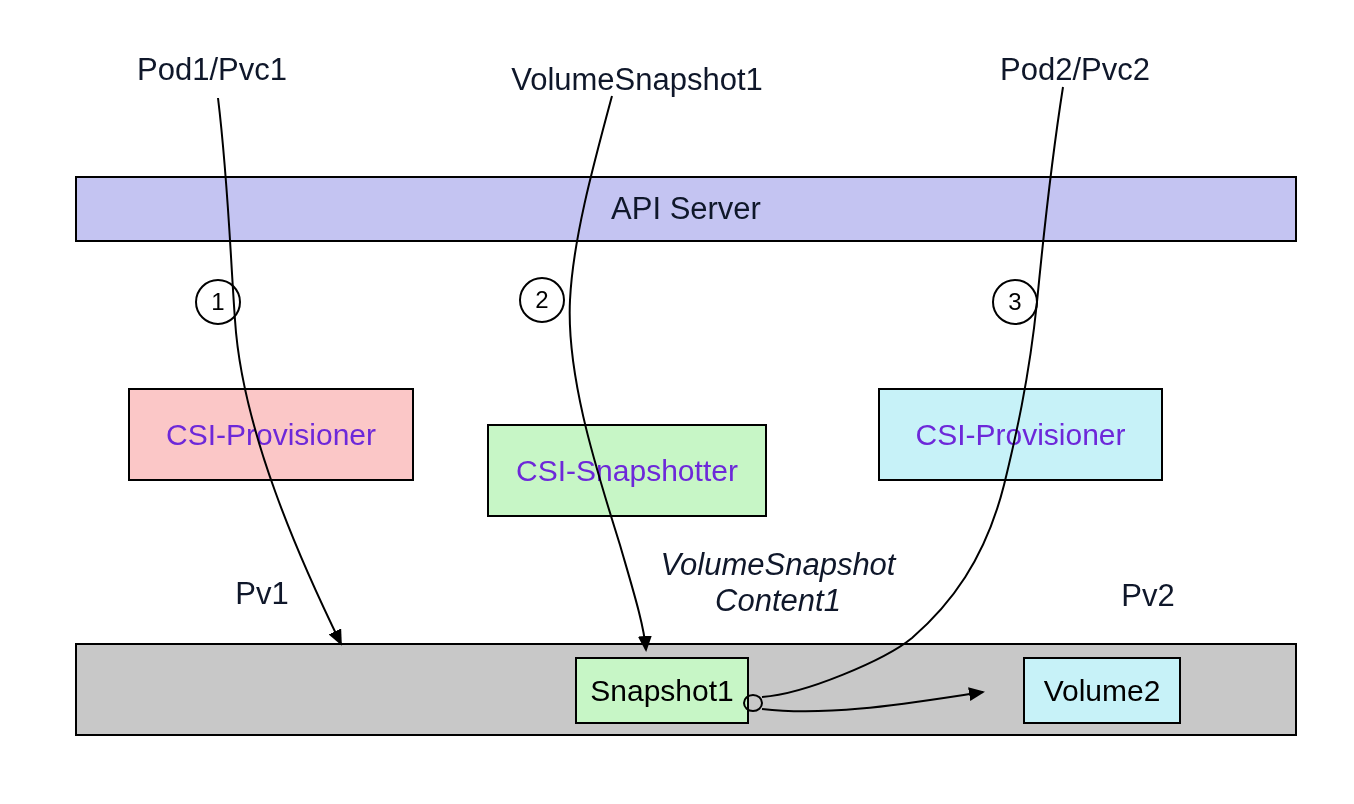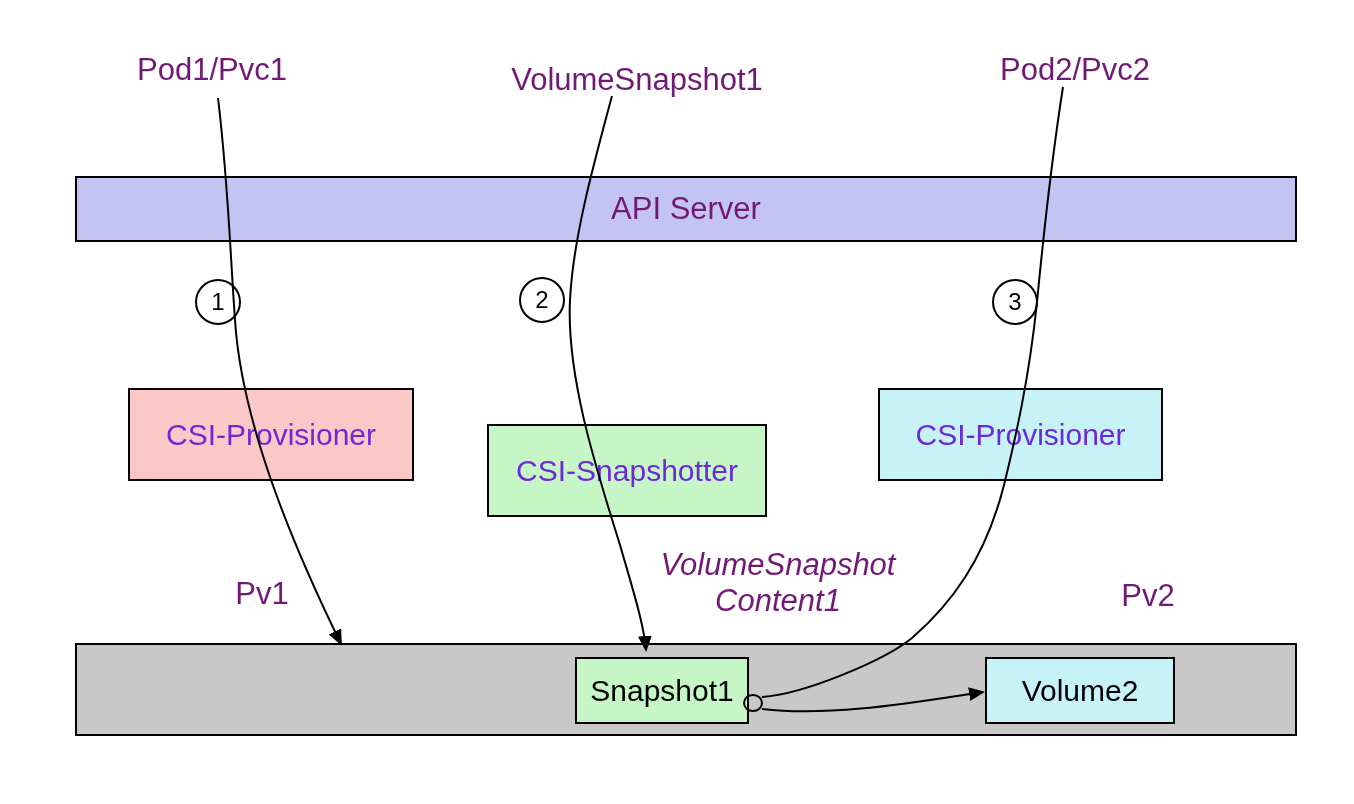--- a/index.html
+++ b/index.html
@@ -14,21 +14,21 @@
     height: 804px;
     background: #ffffff;
     overflow: hidden;
   }
 
   
   .flabel {
     position: absolute;
     transform: translate(-50%, -50%);
     font-size: 31px;
-    color: #701a75;
+    color: #0f172a;
     white-space: nowrap;
     text-align: center;
     line-height: 36px;
   }
 
   
   .bar {
     position: absolute;
     border: 2px solid #000;
     box-sizing: border-box;
@@ -61,21 +61,21 @@
     border: 2px solid #000;
     box-sizing: border-box;
     display: flex;
     align-items: center;
     justify-content: center;
     font-size: 30px;
     color: #000;
   }
   .pool-item-1 { left: 281px; width: 178px; }
   .pool-item-2 { left: 575px; width: 174px; }
-  .pool-item-3 { left: 985px; width: 190px; }
+  .pool-item-3 { left: 1023px; width: 158px; }
 
   
   .badge {
     position: absolute;
     width: 46px;
     height: 46px;
     border: 2px solid #000;
     border-radius: 50%;
     box-sizing: border-box;
     background: transparent;

